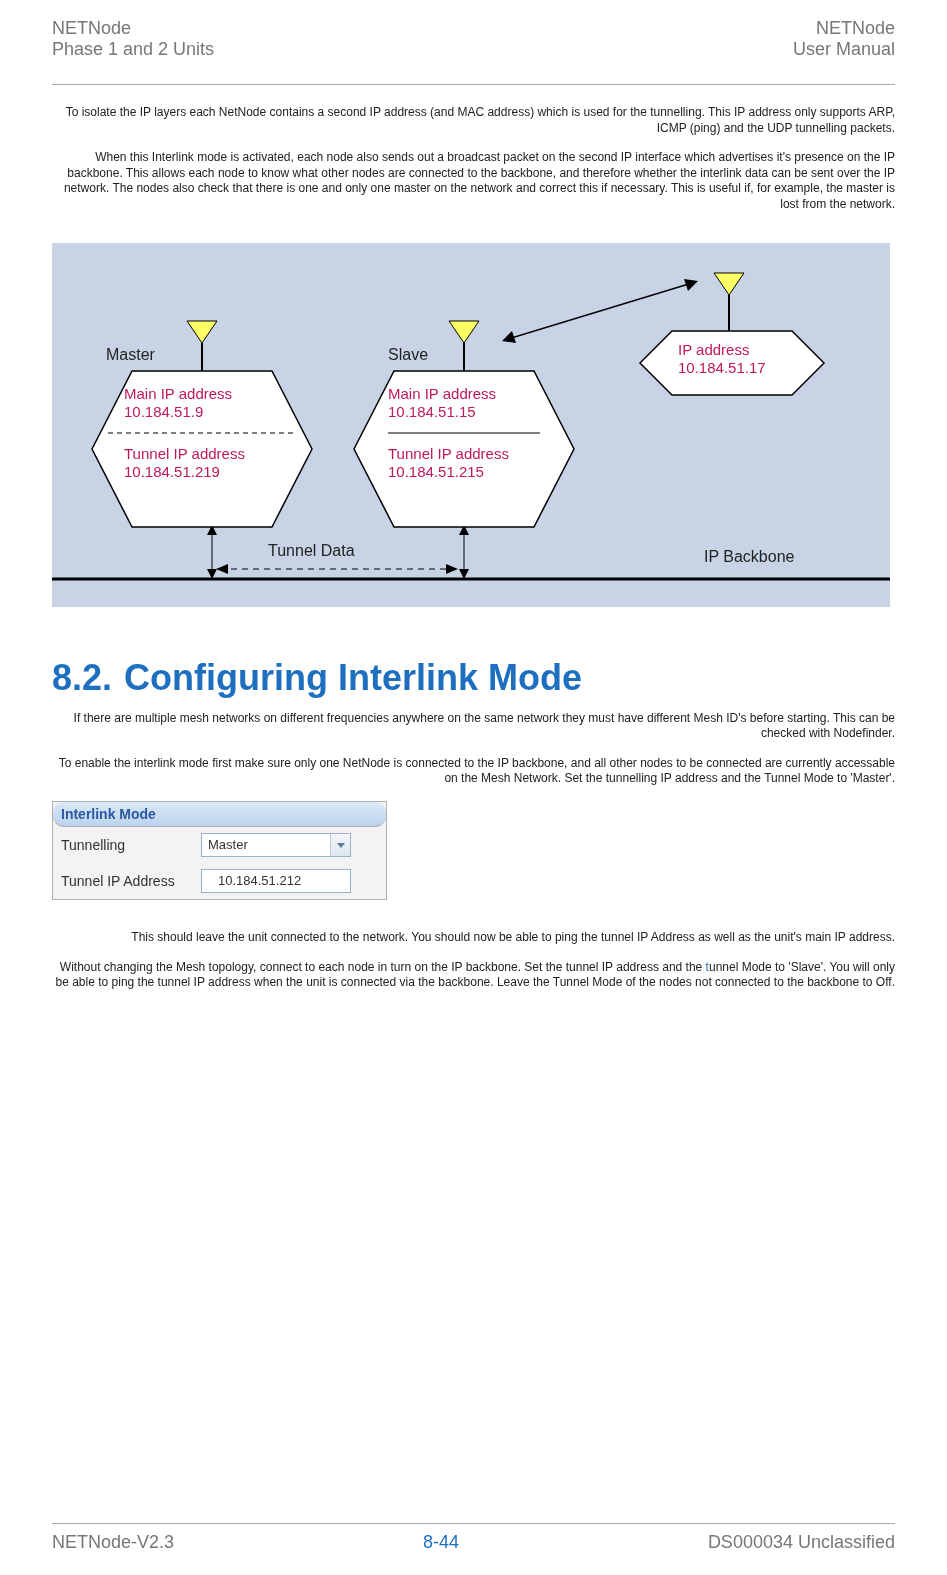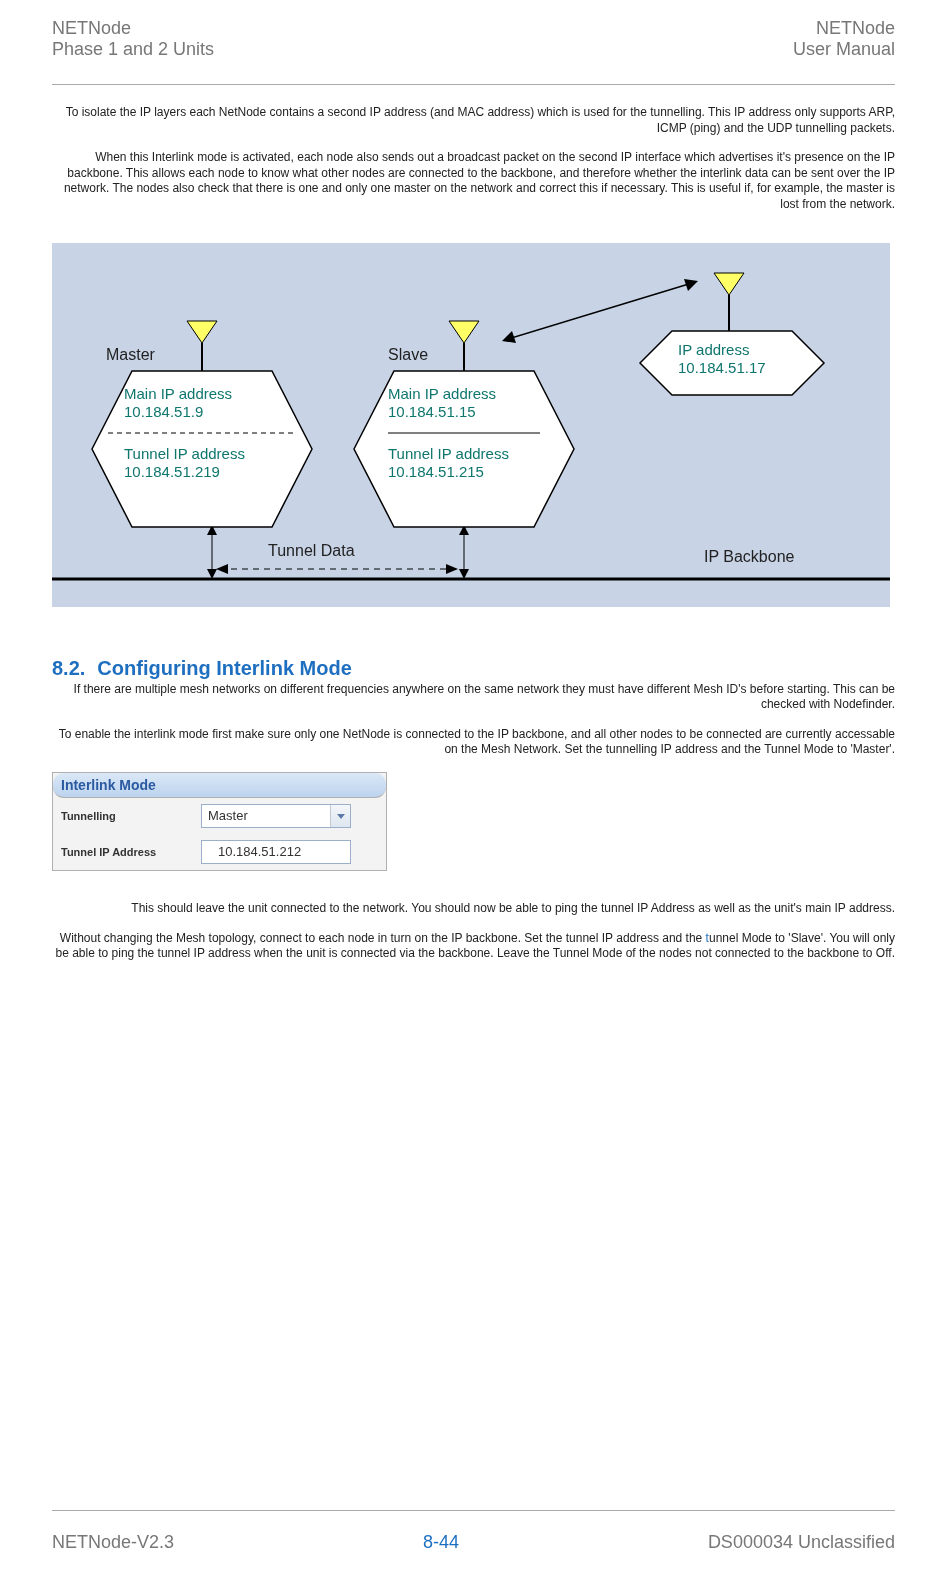--- a/index.html
+++ b/index.html
@@ -40,23 +40,23 @@
     overflow: visible;
   }
   .diagram-svg {
     position: absolute;
     top: 0; left: 0;
     width: 838px;
     height: 364px;
   }
   h2.section {
     color: #1f6fc0;
-    font-size: 20px;
+    font-size: 36px;
     font-weight: bold;
-    margin-bottom: 2px;
+    margin-bottom: 12px;
   }
   .num { margin-right: 12px; }
   .interlink-panel {
     border: 1px solid #b0b0b0;
     width: 335px;
     background: #f3f3f3;
     margin: 8px 0 30px 0;
     font-family: Arial, sans-serif;
   }
   .interlink-title {
@@ -68,22 +68,22 @@
     border-bottom: 1px solid #b0b0b0;
     border-radius: 11px;
   }
   .form-row {
     display: flex;
     align-items: center;
     padding: 6px 8px;
   }
   .form-label {
     width: 140px;
-    font-weight: bold;
-    font-size: 11px;
+    font-weight: normal;
+    font-size: 14px;
     color: #333;
   }
   .dropdown {
     display: inline-flex;
     align-items: center;
     border: 1px solid #9bb0c8;
     background: #fff;
     height: 24px;
     width: 150px;
     font-size: 13px;
@@ -116,37 +116,37 @@
     align-items: center;
   }
   .footer {
     position: absolute;
     bottom: 22px;
     left: 52px;
     right: 52px;
     display: flex;
     justify-content: space-between;
     border-top: 1px solid #aaa;
-    padding-top: 21px;
+    padding-top: 8px;
     font-size: 18px;
     color: #777;
   }
   .footer .mid { color: #1f6fc0; }
   .tspan { color: #1f6fc0; }
   .diagram-label {
     position: absolute;
     font-size: 16px;
     color: #222;
     font-family: Verdana, Arial, sans-serif;
   }
   .hex-inner {
     position: absolute;
     font-size: 15px;
     line-height: 1.25;
-    color: #0f766e;
+    color: #be185d;
   }
 </style>
 </head>
 <body>
 
 <div class="header">
   <div class="left">
     <div>NETNode</div>
     <div>Phase 1 and 2 Units</div>
   </div>

